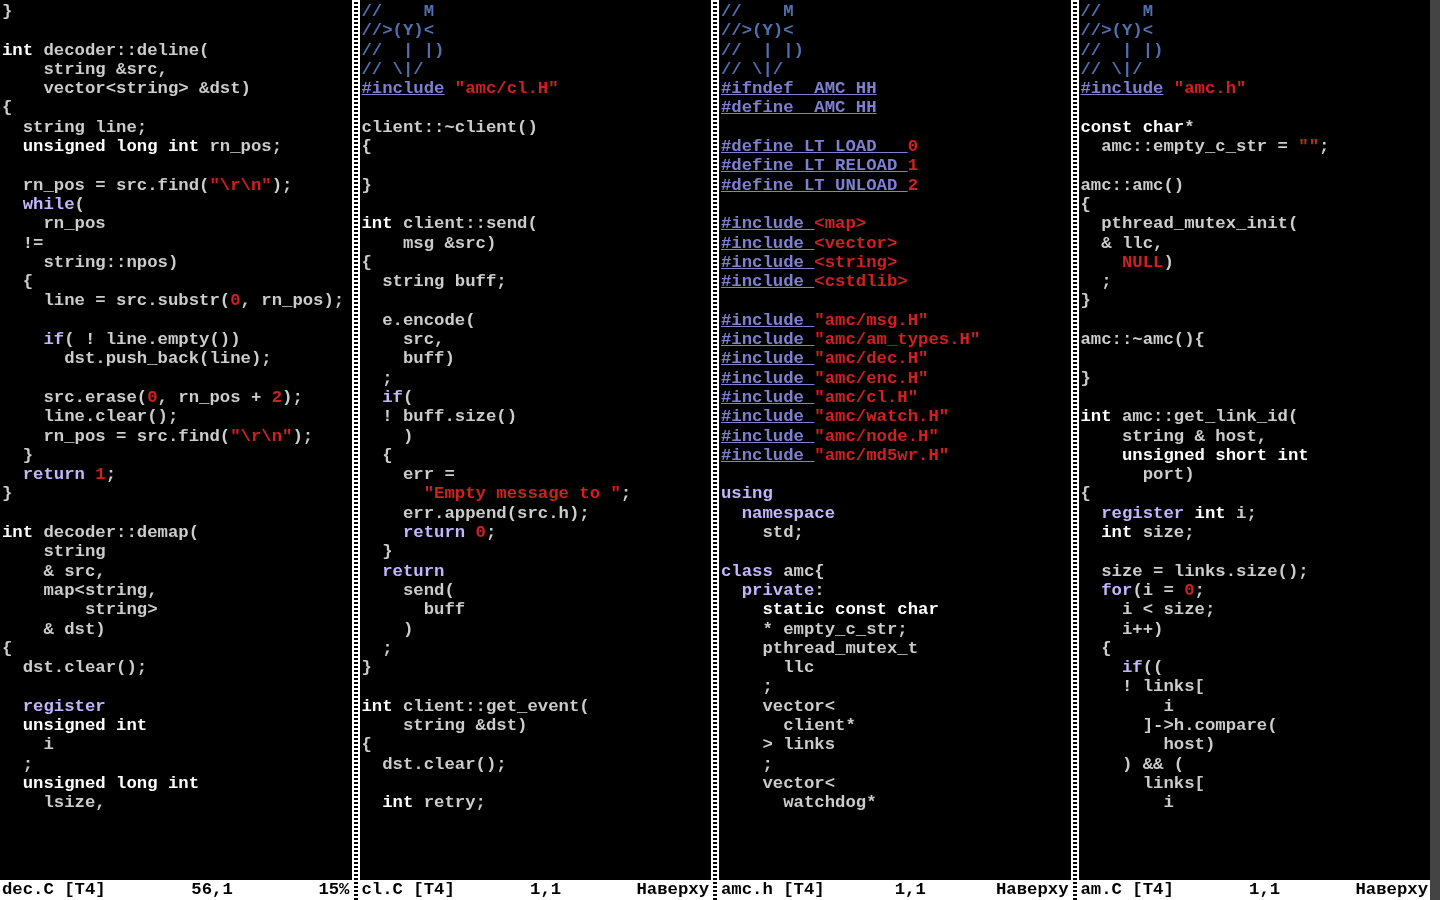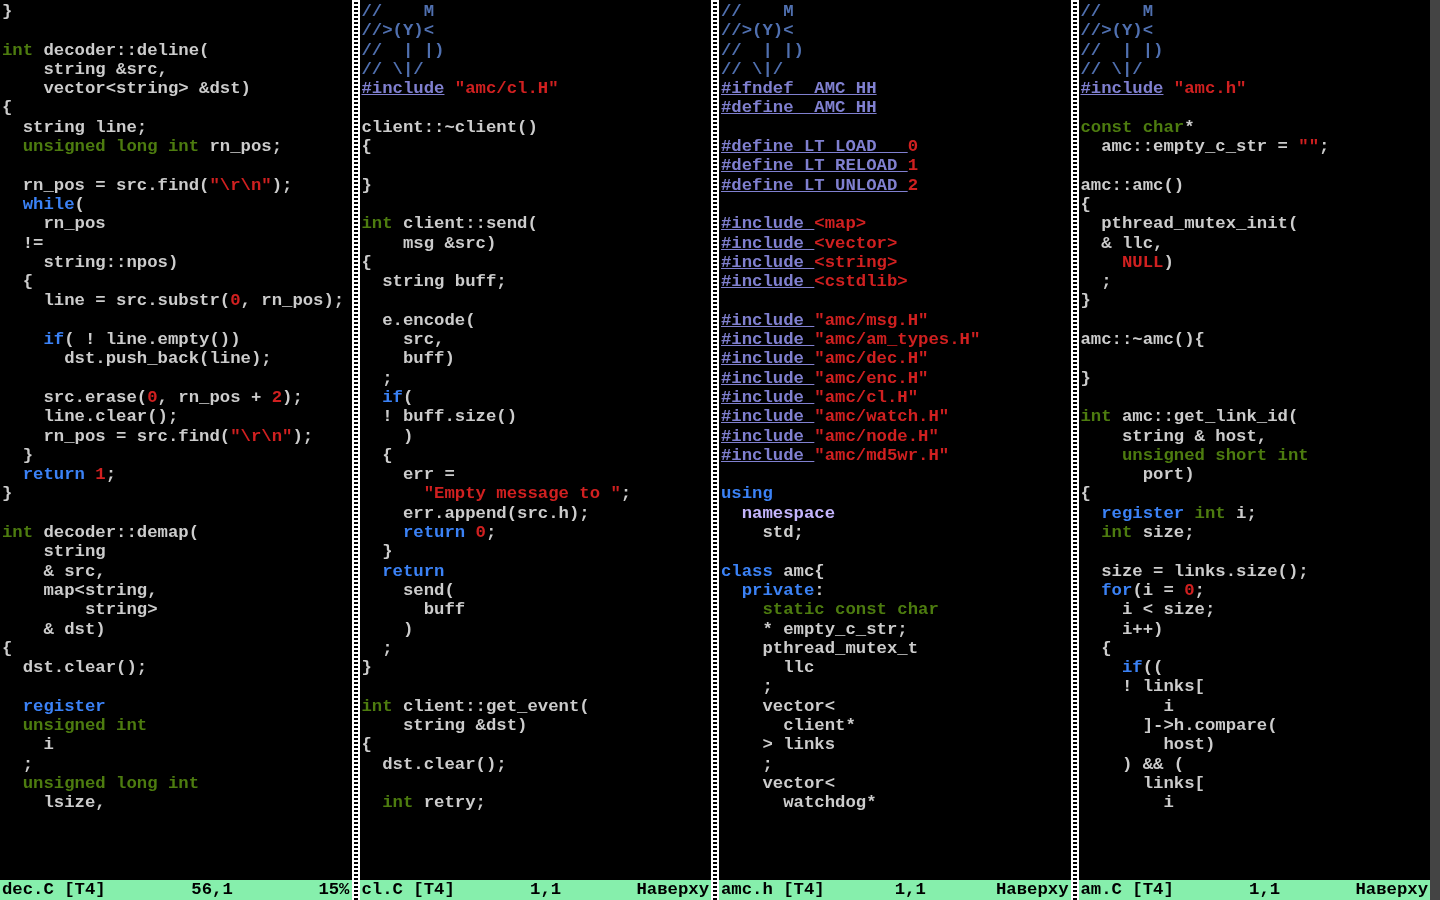--- a/index.html
+++ b/index.html
@@ -38,38 +38,38 @@
   width: 10px;
   background: #444;
   flex: 0 0 10px;
 }
 .status {
   position: absolute;
   bottom: 0;
   left: 0;
   width: 100%;
   height: 20px;
-  background: #86efac;
+  background: #ffffff;
   color: #000;
   display: flex;
   align-items: center;
   padding: 0 2px;
   font-weight: bold;
   font-size: 17.3px;
 }
 .status-l { flex: 0 0 auto; }
 .status-c { flex: 1; text-align: center; font-family: Liberation Mono, monospace; }
 .status-r { flex: 0 0 auto; text-align: right; }
 .content {
   white-space: pre;
   padding-top: 2px;
 }
 .code { color: #ccc; }
-.kw { color: #3b82f6; } 
-.type { color: #4d7c0f; }
+.kw { color: #c4b5fd; } 
+.type { color: #ffffff; }
 .pre { color: #8080d0; text-decoration: underline; } 
 .str { color: #d02020; font-weight: bold; }
 .num { color: #d02020; }
 .cmt { color: #5070b0; }
 .ident { color: #c4b5fd; }
 </style>
 </head>
 <body>
 
 <div class="editor">

